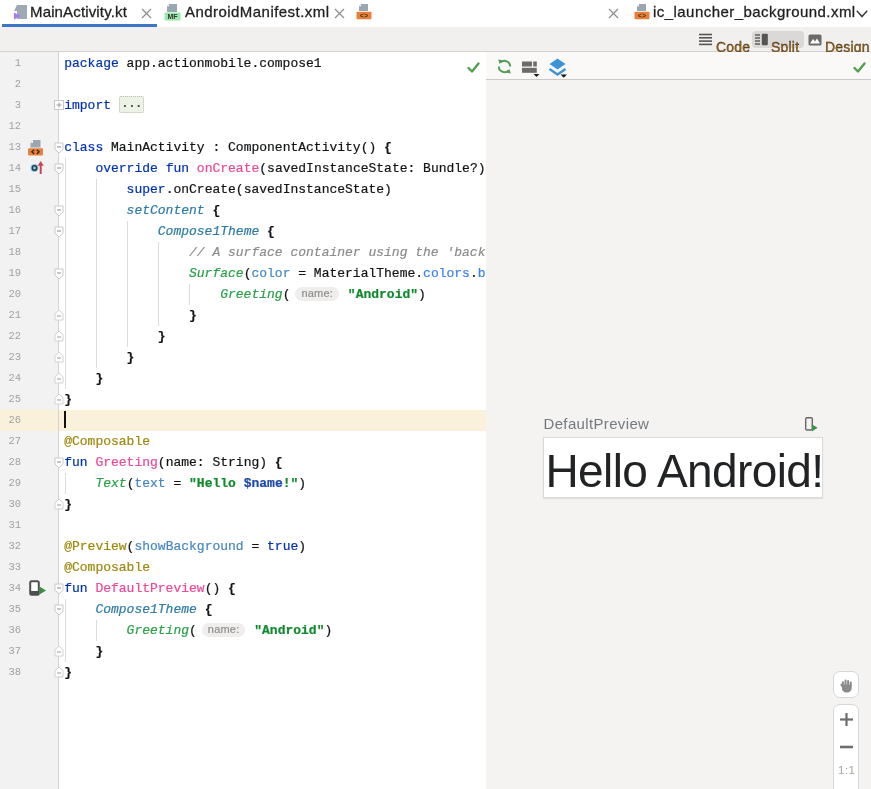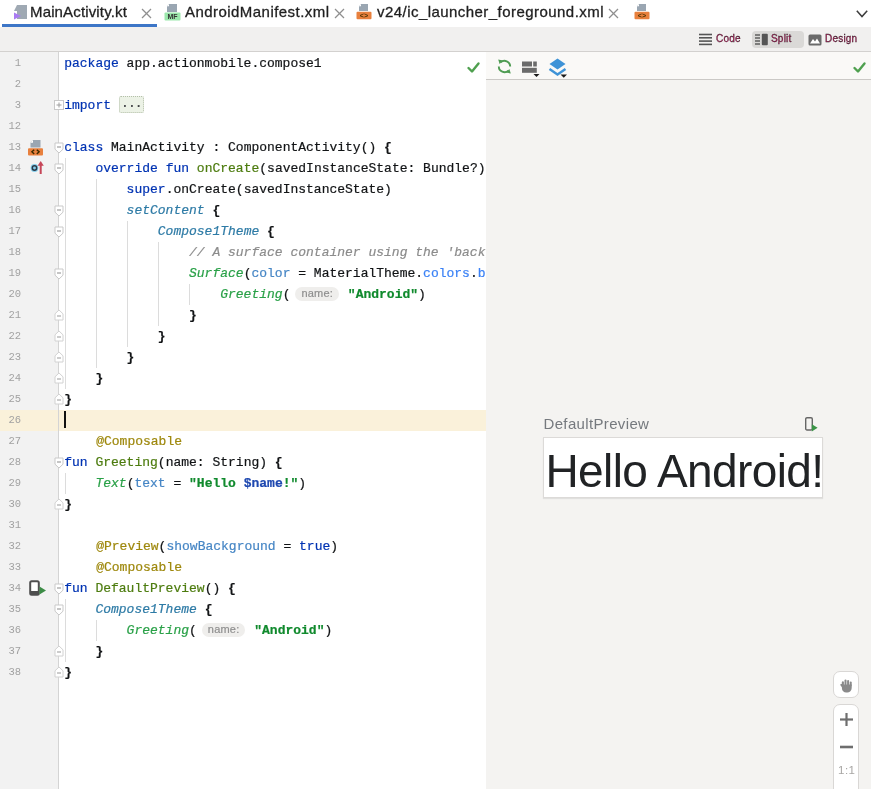--- a/index.html
+++ b/index.html
@@ -6,42 +6,42 @@
   font-family:"Liberation Sans", sans-serif; }
 .abs { position:absolute; }
 
 #tabbar { position:absolute; left:0; top:0; width:871px; height:27px; background:#fff; }
 .tabtxt { position:absolute; top:0; height:24px; line-height:23.5px; font-size:15px;
   color:#1f1f1f; letter-spacing:0.45px; -webkit-text-stroke:0.3px #1f1f1f; }
 #underline { position:absolute; left:2px; top:23.5px; width:155px; height:3.2px; background:#3d76c7; }
 
 #toolbar { position:absolute; left:0; top:27px; width:871px; height:25px; background:#f1f0ef;
   border-bottom:1px solid #d3d1cf; }
-.mode { position:absolute; top:0; font-size:10px; color:#be185d; line-height:24px;
+.mode { position:absolute; top:8px; font-size:14px; color:#a16207; line-height:24px;
   letter-spacing:0.2px; -webkit-text-stroke:0.3px #242424; }
 #splitchip { position:absolute; left:752px; top:4px; width:52px; height:17px; background:#dad9d7; border-radius:4px; }
 
 #editor { position:absolute; left:0; top:52px; width:486px; height:737px; background:#fff; overflow:hidden; }
 #gutter { position:absolute; left:0; top:0; width:58px; height:737px; background:#f2f2f2; }
 #foldline { position:absolute; left:58px; top:0; width:1px; height:737px; background:#d4d4d4; }
 .row { position:absolute; left:0; width:486px; height:21px; }
 .ln { position:absolute; left:0; top:0; width:21px; text-align:right; font-family:"Liberation Mono",monospace;
   font-size:10.5px; line-height:21px; color:#a1a1a1; }
 .code { position:absolute; left:64.2px; top:0; white-space:pre; font-family:"Liberation Mono",monospace;
   font-size:13px; line-height:21px; color:#121416; -webkit-text-stroke:0.2px; }
 .caretline { position:absolute; left:0; top:0; width:486px; height:21px; background:#faf1da; }
 #caret { position:absolute; left:63.5px; top:359px; width:2px; height:17px; background:#111; }
 .ig { position:absolute; width:1px; background:#dcdcdc; }
 .br { font-weight:bold; }
 .k  { color:#0033b3;margin-top:13px; }
-.de { color:#4d7c0f;font-family:Liberation Mono, monospace; }
+.de { color:#ec4899;font-family:Liberation Mono, monospace; }
 .tc { color:#2e7ba6; font-style:italic; }
 .gc { color:#2aa148; font-style:italic; }
 .cm { color:#8c8c8c; font-style:italic; }
-.an { color:#9e880d;margin-left:32px; }
+.an { color:#9e880d; }
 .ar { color:#4686c5; }
 .pp { color:#3b82f6; }
 .st { color:#108a2d; font-weight:bold; }
 .tp { color:#1e48b0; font-weight:bold; }
 .chip { display:inline-block; height:13.5px; line-height:13px; border-radius:7px; background:#efeeec;
   color:#8f8f8f; font-family:"Liberation Sans",sans-serif; font-size:11px; padding:0 6px;
   position:relative; top:-0.5px; margin-left:5px; margin-right:1px; letter-spacing:0.2px; }
 .fold { display:inline-block; width:25px; height:17.5px; line-height:13px; border-radius:2px; background:#ecf2e6;
   border:1px dotted #b3bfa9; color:#3f4043; padding:0; text-align:center; position:relative; top:-2px; letter-spacing:-1px; }
 .fm { position:absolute; }
@@ -81,33 +81,33 @@
         <line x1="1" y1="1" x2="10" y2="10"></line>
         <line x1="10" y1="1" x2="1" y2="10"></line>
       </g>
     </svg>
   <svg class="abs" style="left:356px;top:3px" width="16" height="17" viewBox="0 0 16 17">
   <path d="M5 1 h7 v7 h-9 v-4.7 Z" fill="#9aa6b2"></path>
   <path d="M3 3.3 L5 1 L5 3.3 Z" fill="#ffffff"></path>
   <rect x="0.5" y="8.8" width="15" height="7.4" rx="1" fill="#e8803d"></rect>
   <text x="8" y="14.8" font-family="Liberation Mono, monospace" font-size="7" font-weight="bold" fill="#4a3000" text-anchor="middle">&lt;&gt;</text>
 </svg>
-  <span class="tabtxt" style="left:377px">v24/ic_launcher_foreground.xml</span>
   <svg class="abs" style="left:608px;top:8px" width="11" height="11" viewBox="0 0 11 11">
       <g stroke="#8f8f8f" stroke-width="1.3">
         <line x1="1" y1="1" x2="10" y2="10"></line>
         <line x1="10" y1="1" x2="1" y2="10"></line>
       </g>
     </svg>
   <svg class="abs" style="left:634px;top:3px" width="16" height="17" viewBox="0 0 16 17">
   <path d="M5 1 h7 v7 h-9 v-4.7 Z" fill="#9aa6b2"></path>
   <path d="M3 3.3 L5 1 L5 3.3 Z" fill="#ffffff"></path>
   <rect x="0.5" y="8.8" width="15" height="7.4" rx="1" fill="#e8803d"></rect>
   <text x="8" y="14.8" font-family="Liberation Mono, monospace" font-size="7" font-weight="bold" fill="#4a3000" text-anchor="middle">&lt;&gt;</text>
 </svg>
+  <span class="tabtxt" style="left:653px">ic_launcher_background.xml</span>
   <svg class="abs" style="left:855px;top:7px" width="14" height="14" viewBox="0 0 14 14">
     <path d="M1.8 3.8 L7 9.6 L12.2 3.8" fill="none" stroke="#3c3c3c" stroke-width="1.5"></path>
     </svg>
   <div id="underline"></div>
 </div>
 <div id="toolbar">
   <svg class="abs" style="left:699px;top:6px" width="13" height="13" viewBox="0 0 13 13">
     <g stroke="#555" stroke-width="1.6">
         <line x1="0" y1="1.5" x2="13" y2="1.5"></line>
         <line x1="0" y1="4.8" x2="13" y2="4.8"></line>

